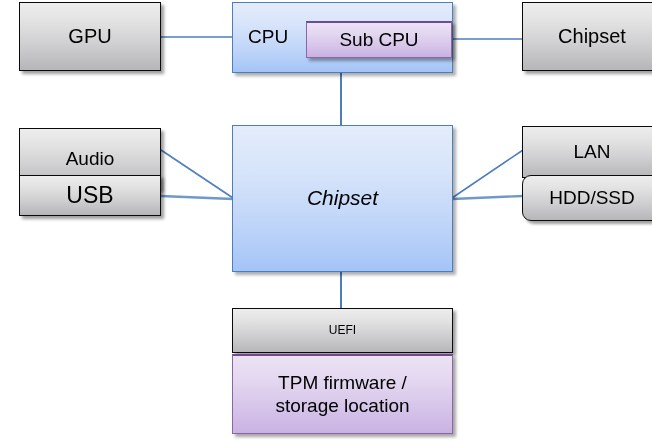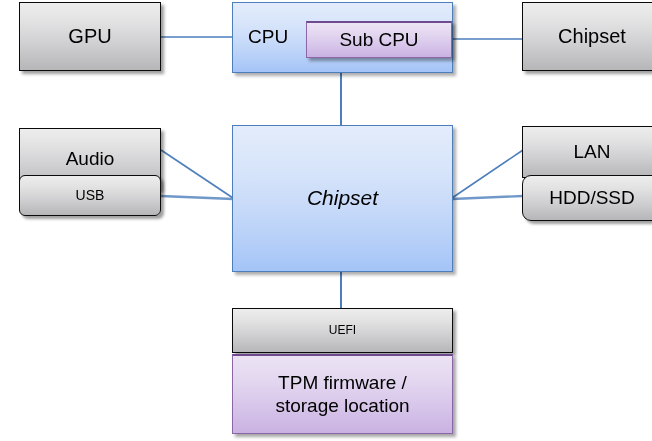--- a/index.html
+++ b/index.html
@@ -72,21 +72,21 @@
   }
 
   
   #node-gpu       { left: 3px;   top: 2px;   width: 142px; height: 69px;  font-size: 20px; }
   #node-cpu       { left: 216px; top: 2px;   width: 221px; height: 71px;  font-size: 19px;
                     justify-content: flex-start; padding-left: 15px; }
   #node-subcpu    { left: 290px; top: 21px;  width: 146px; height: 37px;  font-size: 19px; }
   #node-memory    { left: 506px; top: 2px;   width: 140px; height: 69px;  font-size: 20px; }
 
   #node-audio     { left: 3px;   top: 128px; width: 142px; height: 62px;  font-size: 19px; text-align: center; }
-  #node-usb       { left: 3px;   top: 175px; width: 142px; height: 41px;  font-size: 14px; border-radius: 6px; }
+  #node-usb       { left: 3px;   top: 175px; width: 142px; height: 41px;  font-size: 23px; }
   #node-chipset   { left: 216px; top: 125px; width: 221px; height: 147px; font-size: 21px; font-style: italic; }
   #node-lan       { left: 506px; top: 126px; width: 140px; height: 52px;  font-size: 19px; }
   #node-hddssd    { left: 506px; top: 175px; width: 140px; height: 46px;  font-size: 19px; border-radius: 9px; }
 
   #node-uefi      { left: 216px; top: 308px; width: 221px; height: 45px;  font-size: 12px; }
   #node-tpm       { left: 216px; top: 354px; width: 221px; height: 80px;  font-size: 19px; }
 </style>
 </head>
 <body>
 

